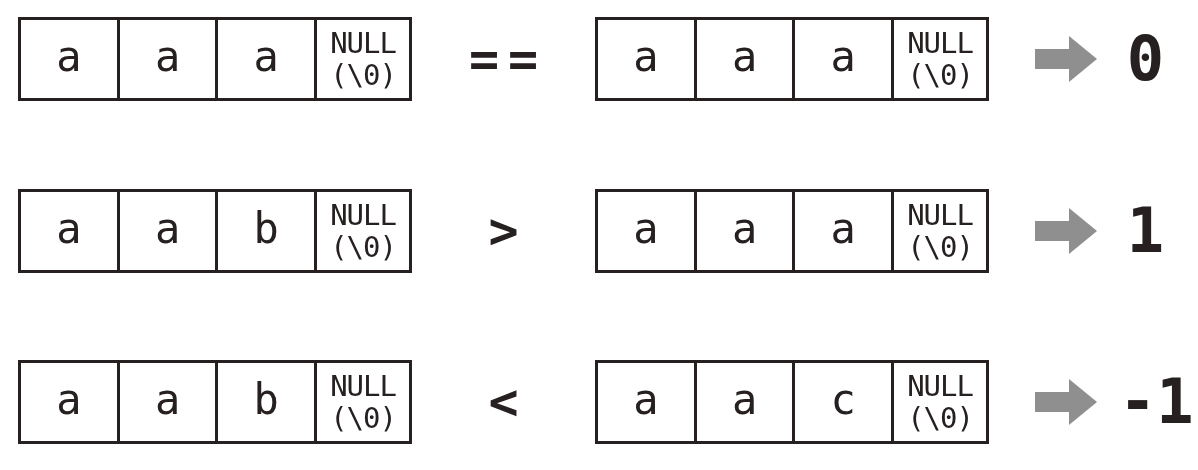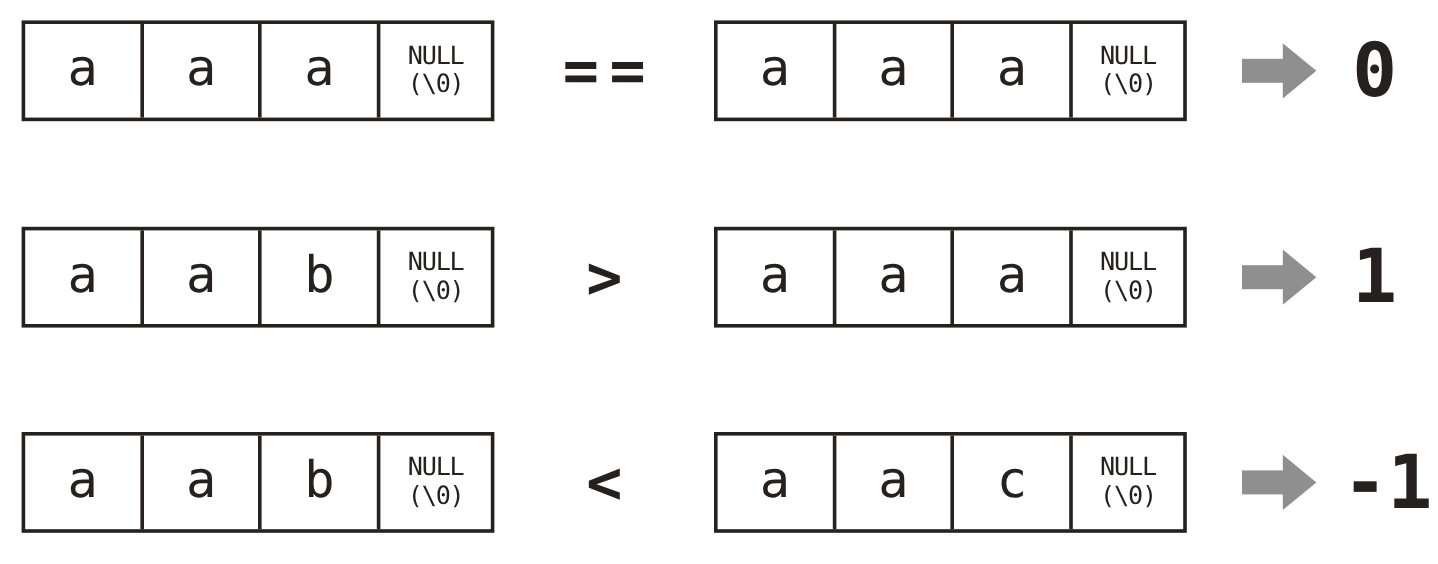--- a/index.html
+++ b/index.html
@@ -41,21 +41,21 @@
     align-items: center;
     justify-content: center;
     font-size: 42px;
     line-height: 1;
     padding-bottom: 4px;
   }
   .cell:first-child { border-left: none; }
   .null-cell {
     flex: 0.96 1 0;
     flex-direction: column;
-    font-size: 21px;
+    font-size: 29px;
     line-height: 1.12;
     letter-spacing: -1px;
     padding-bottom: 0;
   }
   .op-col {
     width: 183px;
     flex: none;
     display: flex;
     align-items: center;
     justify-content: center;

